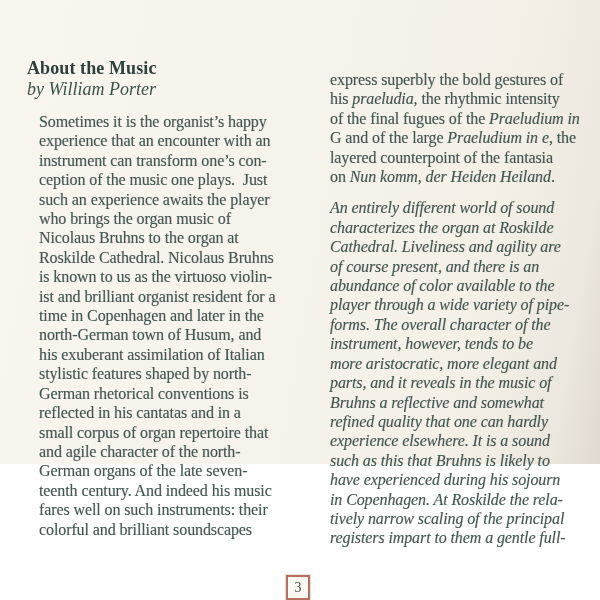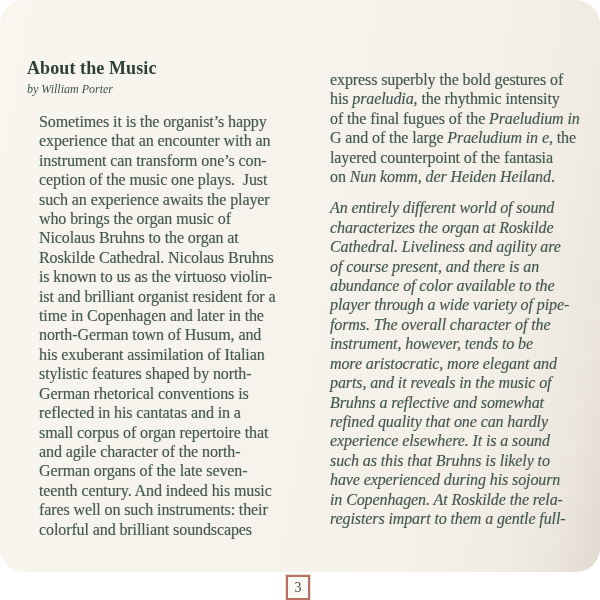--- a/index.html
+++ b/index.html
@@ -3,42 +3,41 @@
 <meta charset="utf-8">
 <style>
   html, body { margin: 0; padding: 0; }
   body {
     width: 600px; height: 600px;
     font-family: "Liberation Serif", serif;
     overflow: hidden;
   }
   .page {
     position: relative;
-    width: 600px; height: 572px;
+    width: 600px; height: 464px;
     background: linear-gradient(100deg,
       #f9f6ef 0%, #f6f3ec 45%, #f4f0e8 78%, #ece7de 93%, #dfd9cf 100%);
     box-sizing: border-box;
-    border-radius: 24px;
   }
   .col {
     position: absolute;
     top: 58px;
   }
   .col.left  { left: 27px;  width: 284px; }
   .col.right { left: 318px; width: 270px; }
   .title {
     font-weight: bold;
     font-size: 18px;
     line-height: 21px;
     color: #2e403b;
     letter-spacing: 0.1px;
   }
   .byline {
     font-style: italic;
-    font-size: 12px;
+    font-size: 18px;
     line-height: 21px;
     color: #3b524b;
     margin-bottom: 7px;
   }
   .para { margin: 12px; }
   .para + .para { margin-top: 10px; font-style: italic; }
   .tline {
     white-space: pre;
     font-size: 16px;
     line-height: 19.4px;
@@ -114,20 +113,21 @@
         <div class="tline"><span>forms. The overall character of the</span></div>
         <div class="tline"><span>instrument, however, tends to be</span></div>
         <div class="tline"><span>more aristocratic, more elegant and</span></div>
         <div class="tline"><span>parts, and it reveals in the music of</span></div>
         <div class="tline"><span>Bruhns a reflective and somewhat</span></div>
         <div class="tline"><span>refined quality that one can hardly</span></div>
         <div class="tline"><span>experience elsewhere. It is a sound</span></div>
         <div class="tline"><span>such as this that Bruhns is likely to</span></div>
         <div class="tline"><span>have experienced during his sojourn</span></div>
         <div class="tline"><span>in Copenhagen. At Roskilde the rela-</span></div>
+        <div class="tline"><span>tively narrow scaling of the principal</span></div>
         <div class="tline"><span>registers impart to them a gentle full-</span></div>
       </div>
   </div>
 
   <div class="pagenum">
     <span>3</span>
   </div>
 
 </div>
 

